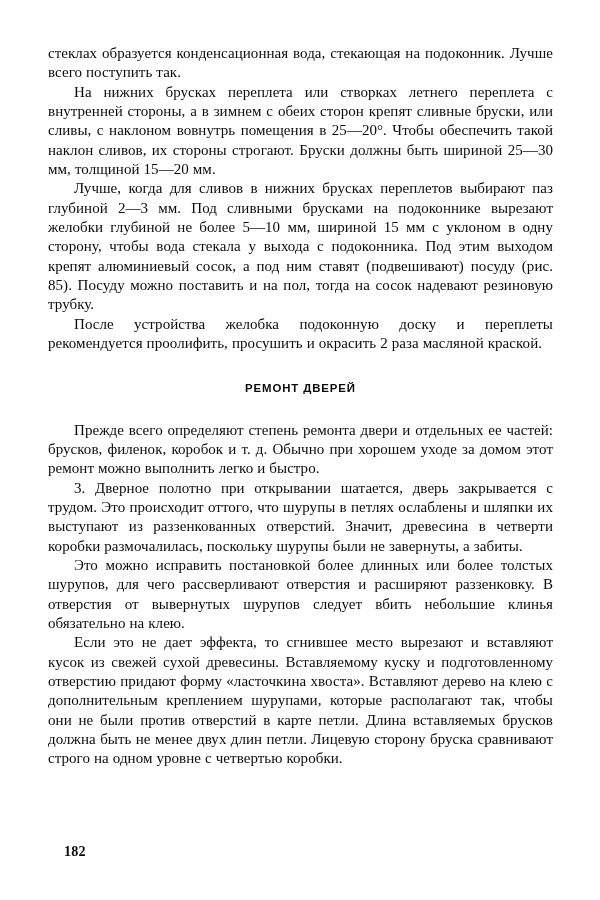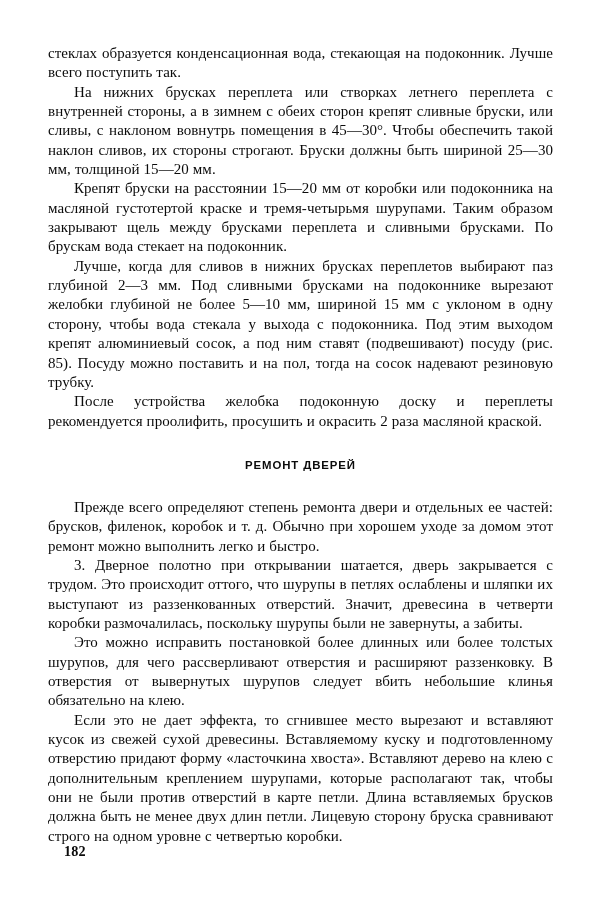--- a/index.html
+++ b/index.html
@@ -66,23 +66,22 @@
 </style>
 </head>
 <body>
 
 <div class="page">
 
   <div class="text-column">
 
     <p class="para no-indent">стеклах образуется конденсационная вода, стекающая на подоконник. Лучше всего поступить так.</p>
 
-    <p class="para">На нижних брусках переплета или створках летнего переплета с внутренней стороны, а в зимнем с обеих сторон крепят сливные бруски, или сливы, с наклоном вовнутрь помещения в 45—30°. Чтобы обеспечить такой наклон сливов, их стороны строгают. Бруски должны быть шириной 25—30 мм, толщиной 15—20 мм.</p>
+    <p class="para">На нижних брусках переплета или створках летнего переплета с внутренней стороны, а в зимнем с обеих сторон крепят сливные бруски, или сливы, с наклоном вовнутрь помещения в 25—20°. Чтобы обеспечить такой наклон сливов, их стороны строгают. Бруски должны быть шириной 25—30 мм, толщиной 15—20 мм.</p>
 
-    <p class="para">Крепят бруски на расстоянии 15—20 мм от коробки или подоконника на масляной густотертой краске и тремя-четырьмя шурупами. Таким образом закрывают щель между брусками переплета и сливными брусками. По брускам вода стекает на подоконник.</p>
 
     <p class="para">Лучше, когда для сливов в нижних брусках переплетов выбирают паз глубиной 2—3 мм. Под сливными брусками на подоконнике вырезают желобки глубиной не более 5—10 мм, шириной 15 мм с уклоном в одну сторону, чтобы вода стекала у выхода с подоконника. Под этим выходом крепят алюминиевый сосок, а под ним ставят (подвешивают) посуду (рис. 85). Посуду можно поставить и на пол, тогда на сосок надевают резиновую трубку.</p>
 
     <p class="para">После устройства желобка подоконную доску и переплеты рекомендуется проолифить, просушить и окрасить 2 раза масляной краской.</p>
 
 
     <div class="spacer-before-heading"></div>
 
     <p class="section-heading">РЕМОНТ ДВЕРЕЙ</p>
 

